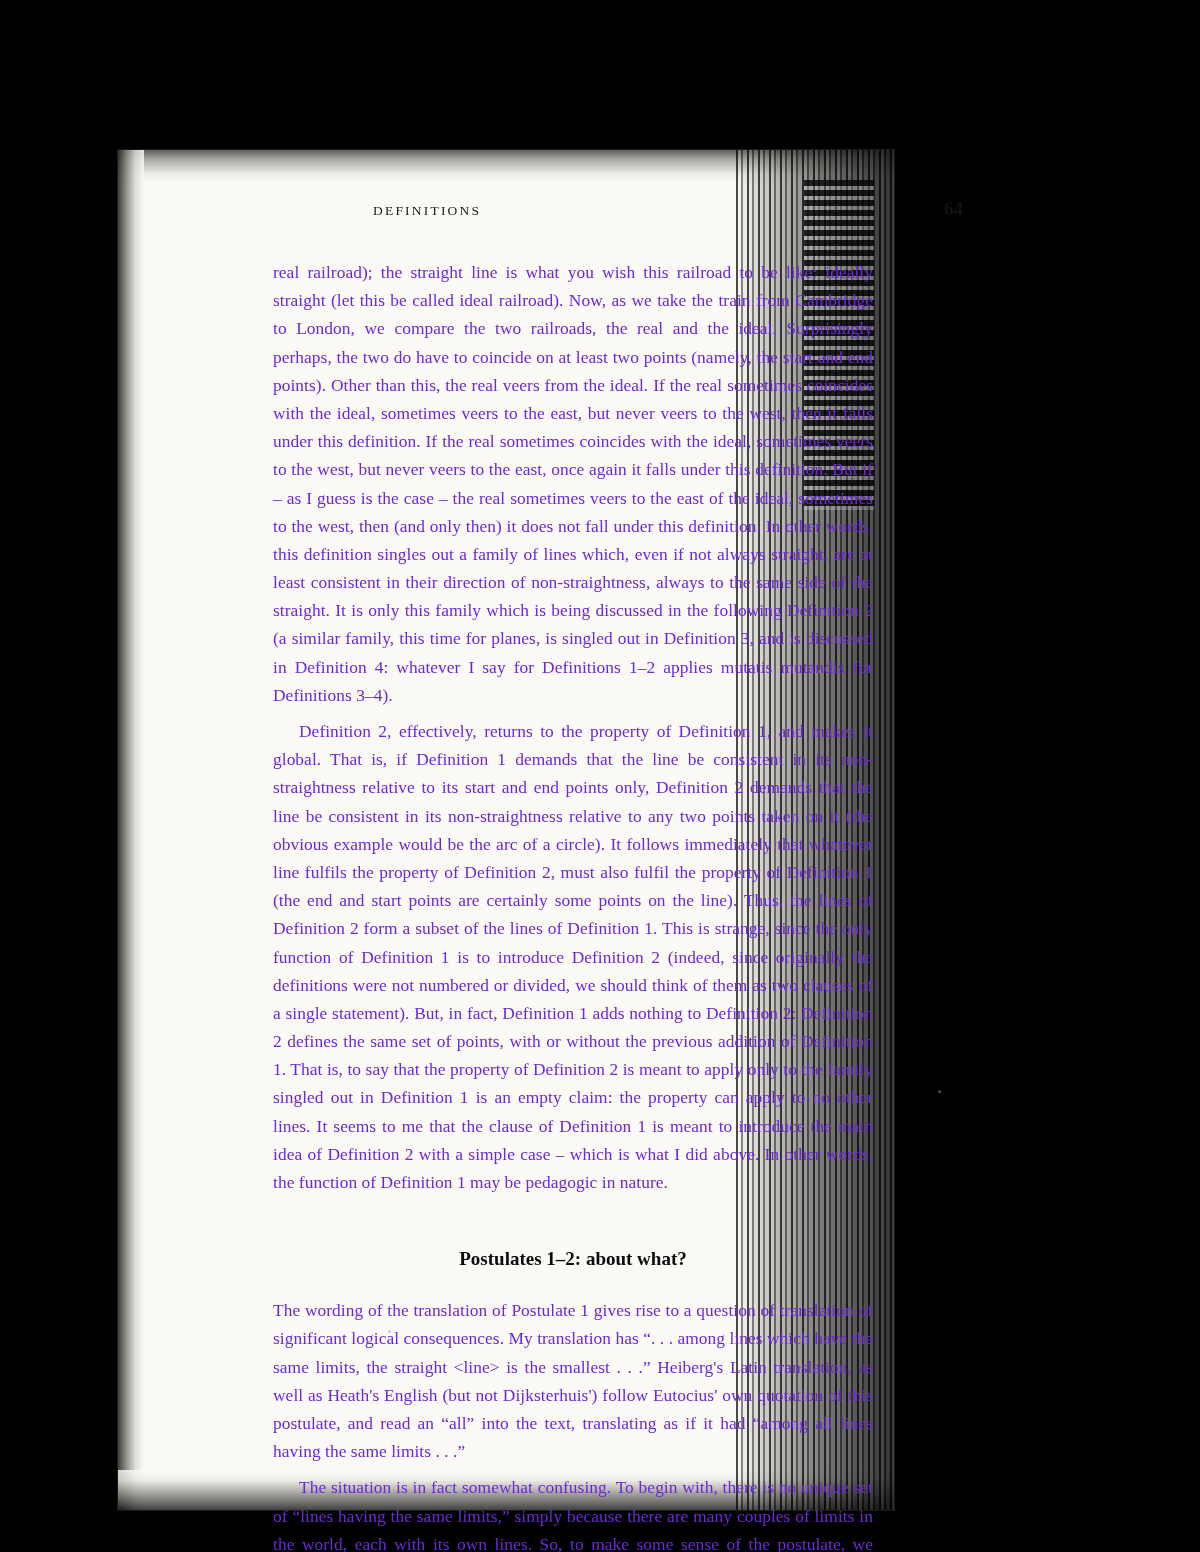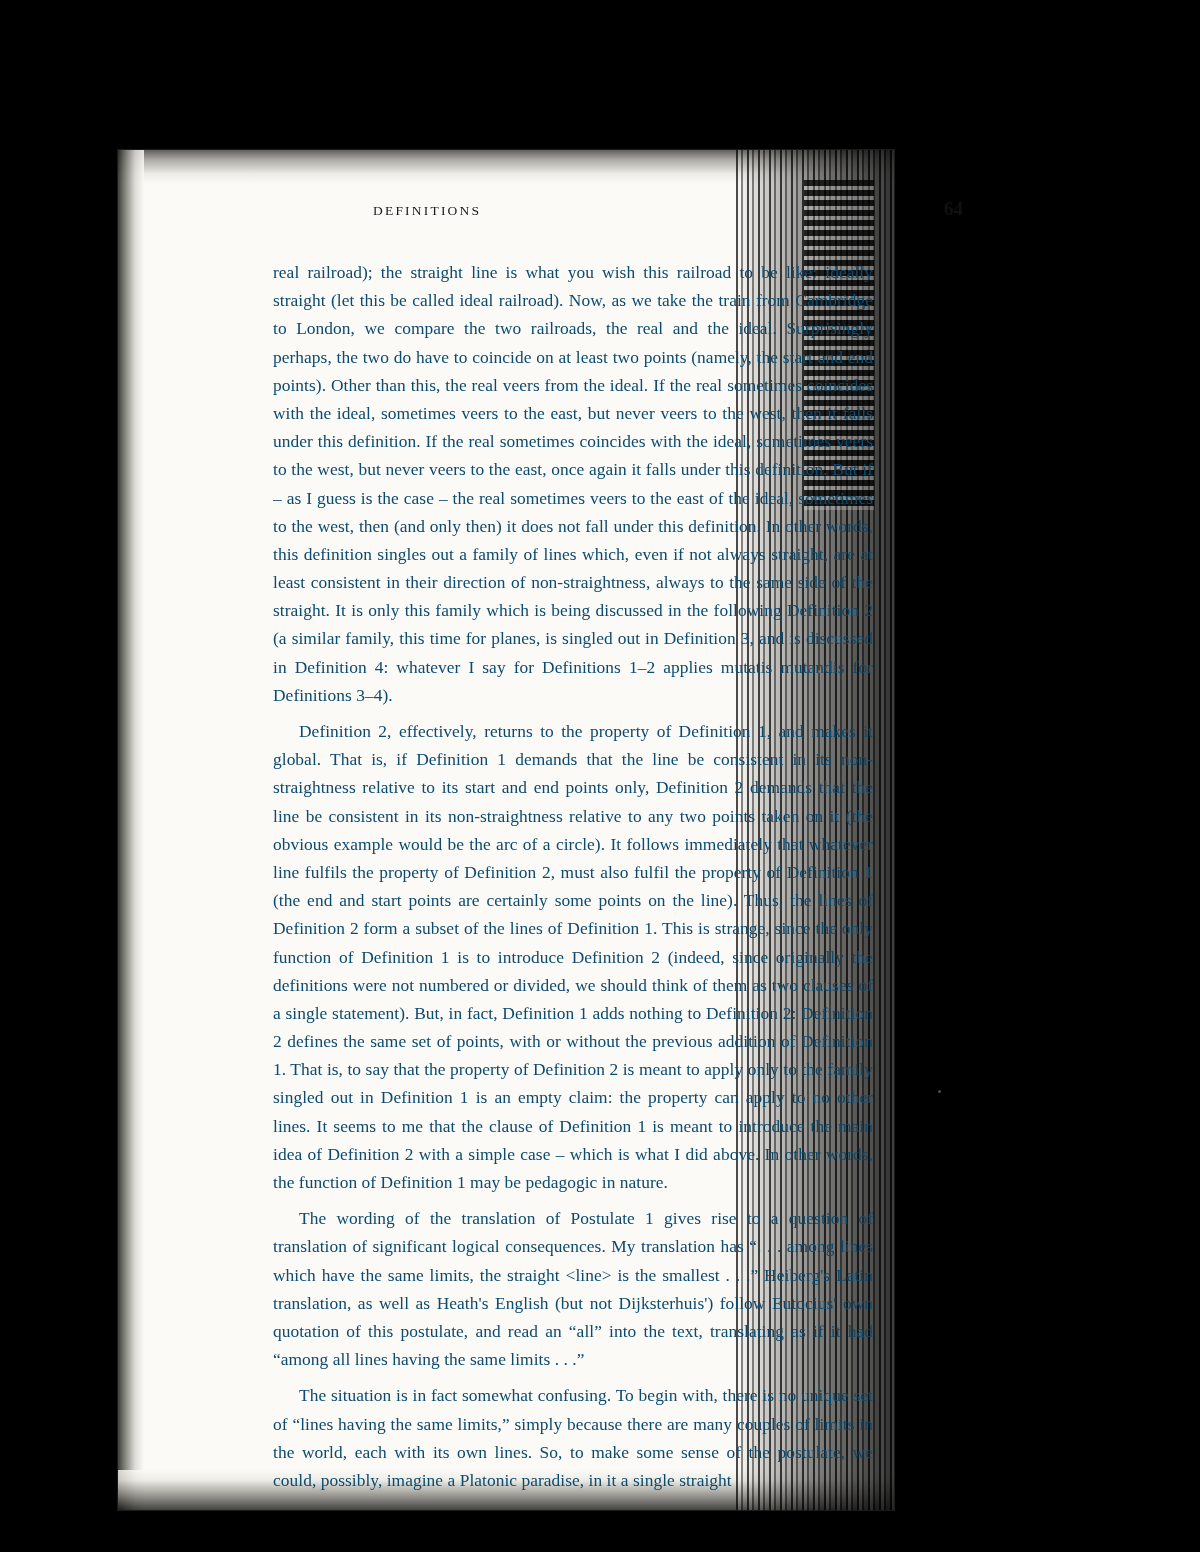--- a/index.html
+++ b/index.html
@@ -111,21 +111,21 @@
     font-size: 19px;
     font-weight: 700;
     color: #111;
   }
 
   p.body {
     font-size: 17.4px;
     line-height: 1.62;
     text-align: justify;
     margin: 0;
-    color: #0c4a6e;
+    color: #6d28d9;
     text-indent: 0;
     letter-spacing: 0.05px;
   }
   p.body + p.body {
     text-indent: 26px;
     margin-top: 8px;
   }
 
   h2.section {
     font-size: 19px;
@@ -162,20 +162,21 @@
     <div class="content">
 
       <div class="running-head">
         <span class="rh-title">DEFINITIONS</span>
         <span class="rh-page">64</span>
       </div>
 
       <p class="body">real railroad); the straight line is what you wish this railroad to be like: ideally straight (let this be called ideal railroad). Now, as we take the train from Cambridge to London, we compare the two railroads, the real and the ideal. Surprisingly perhaps, the two do have to coincide on at least two points (namely, the start and end points). Other than this, the real veers from the ideal. If the real sometimes coincides with the ideal, sometimes veers to the east, but never veers to the west, then it falls under this definition. If the real sometimes coincides with the ideal, sometimes veers to the west, but never veers to the east, once again it falls under this definition. But if – as I guess is the case – the real sometimes veers to the east of the ideal, sometimes to the west, then (and only then) it does not fall under this definition. In other words, this definition singles out a family of lines which, even if not always straight, are at least consistent in their direction of non-straightness, always to the same side of the straight. It is only this family which is being discussed in the following Definition 2 (a similar family, this time for planes, is singled out in Definition 3, and is discussed in Definition 4: whatever I say for Definitions 1–2 applies mutatis mutandis for Definitions 3–4).</p>
       <p class="body">Definition 2, effectively, returns to the property of Definition 1, and makes it global. That is, if Definition 1 demands that the line be consistent in its non-straightness relative to its start and end points only, Definition 2 demands that the line be consistent in its non-straightness relative to any two points taken on it (the obvious example would be the arc of a circle). It follows immediately that whatever line fulfils the property of Definition 2, must also fulfil the property of Definition 1 (the end and start points are certainly some points on the line). Thus, the lines of Definition 2 form a subset of the lines of Definition 1. This is strange, since the only function of Definition 1 is to introduce Definition 2 (indeed, since originally the definitions were not numbered or divided, we should think of them as two clauses of a single statement). But, in fact, Definition 1 adds nothing to Definition 2: Definition 2 defines the same set of points, with or without the previous addition of Definition 1. That is, to say that the property of Definition 2 is meant to apply only to the family singled out in Definition 1 is an empty claim: the property can apply to no other lines. It seems to me that the clause of Definition 1 is meant to introduce the main idea of Definition 2 with a simple case – which is what I did above. In other words, the function of Definition 1 may be pedagogic in nature.</p>
 
+      <h2 class="section">Postulates 1–2: about what?</h2>
 
       <p class="body">The wording of the translation of Postulate 1 gives rise to a question of translation of significant logical consequences. My translation has “. . . among lines which have the same limits, the straight &lt;line&gt; is the smallest . . .” Heiberg's Latin translation, as well as Heath's English (but not Dijksterhuis') follow Eutocius' own quotation of this postulate, and read an “all” into the text, translating as if it had “among all lines having the same limits . . .”</p>
       <p class="body">The situation is in fact somewhat confusing. To begin with, there is no unique set of “lines having the same limits,” simply because there are many couples of limits in the world, each with its own lines. So, to make some sense of the postulate, we could, possibly, imagine a Platonic paradise, in it a single straight</p>
 
     </div>
 
     <div class="speckle" style="left:700px; top:520px;"></div>
     <div class="speckle" style="left:270px; top:1180px;"></div>
     <div class="speckle" style="left:820px; top:940px;"></div>
   </div>

